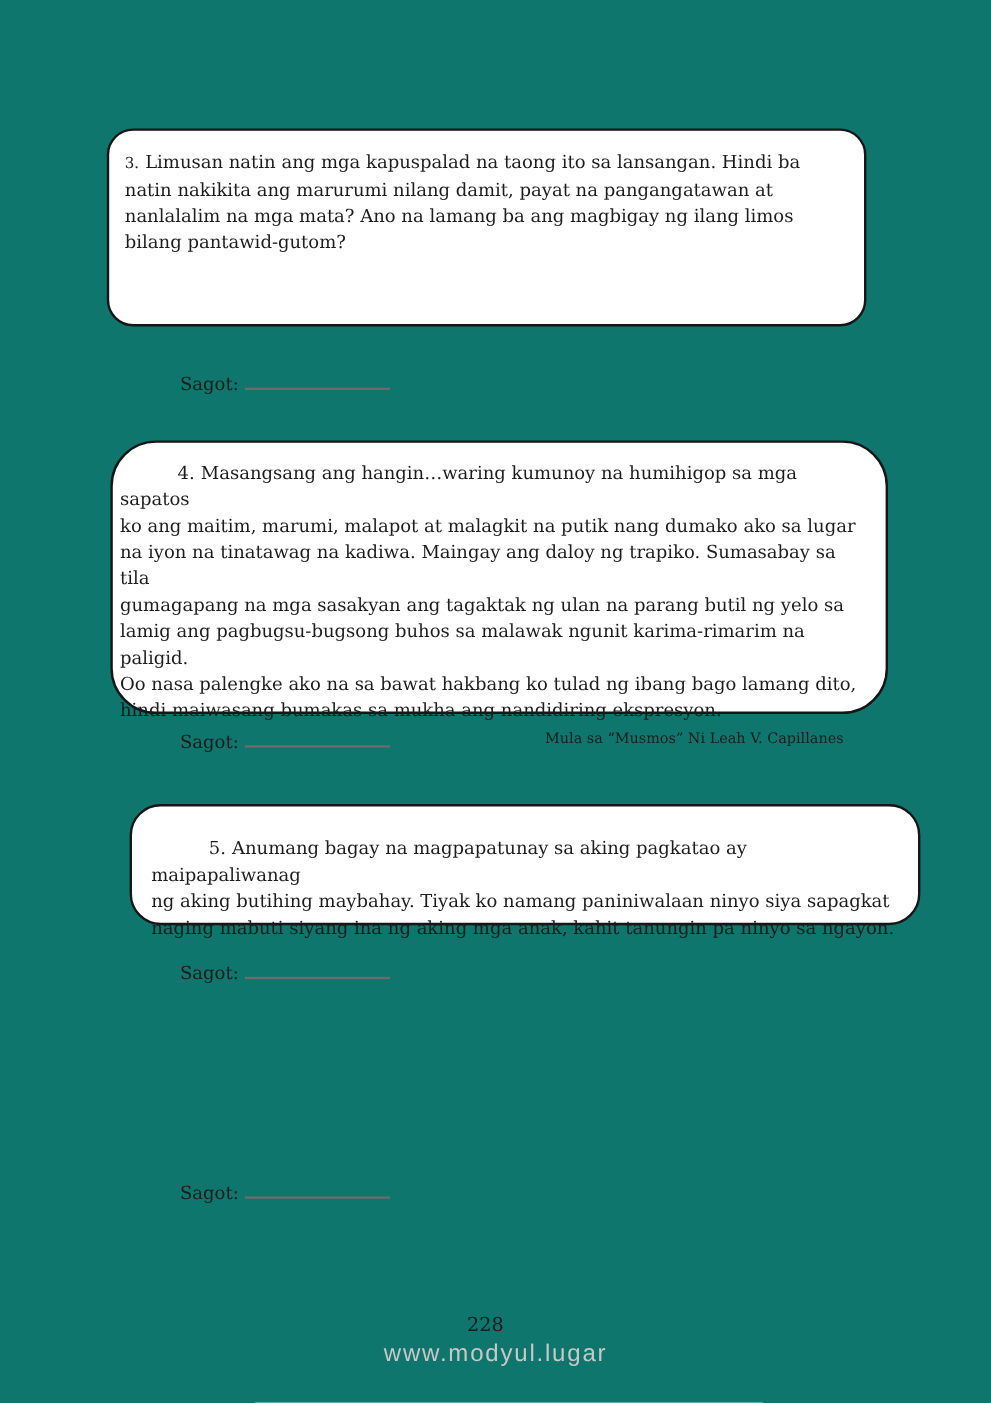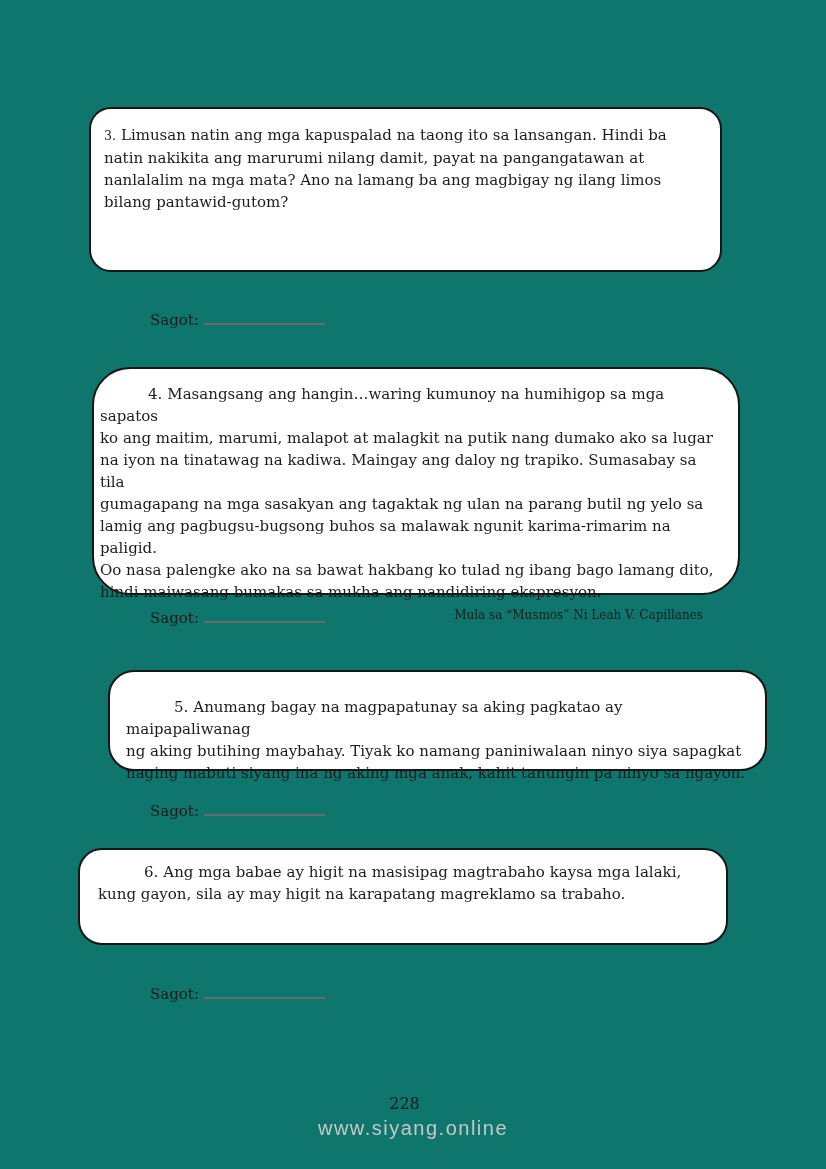--- a/index.html
+++ b/index.html
@@ -149,25 +149,21 @@
   <div class="passage-box" id="box-5">
     <p class="passage"><span class="num">5.</span><span class="txt">Anumang bagay na magpapatunay sa aking pagkatao ay maipapaliwanag
 ng aking butihing maybahay. Tiyak ko namang paniniwalaan ninyo siya sapagkat
 naging mabuti siyang ina ng aking mga anak, kahit tanungin pa ninyo sa ngayon.</span></p>
   </div>
 
   <div class="answer-row" id="answer-3">
     <span>Sagot:</span><span class="answer-blank"></span>
   </div>
 
-  <div class="passage-box" id="box-6">
-    <p class="passage"><span class="num">6.</span><span class="txt">Ang mga babae ay higit na masisipag magtrabaho kaysa mga lalaki,
-kung gayon, sila ay may higit na karapatang magreklamo sa trabaho.</span></p>
-  </div>
 
   <div class="answer-row" id="answer-4">
     <span>Sagot:</span><span class="answer-blank"></span>
   </div>
 
   <div class="page-number">228</div>
-  <div class="watermark">www.siyang.online</div>
+  <div class="watermark">www.modyul.lugar</div>
 
 </div>
 
 </body></html>

